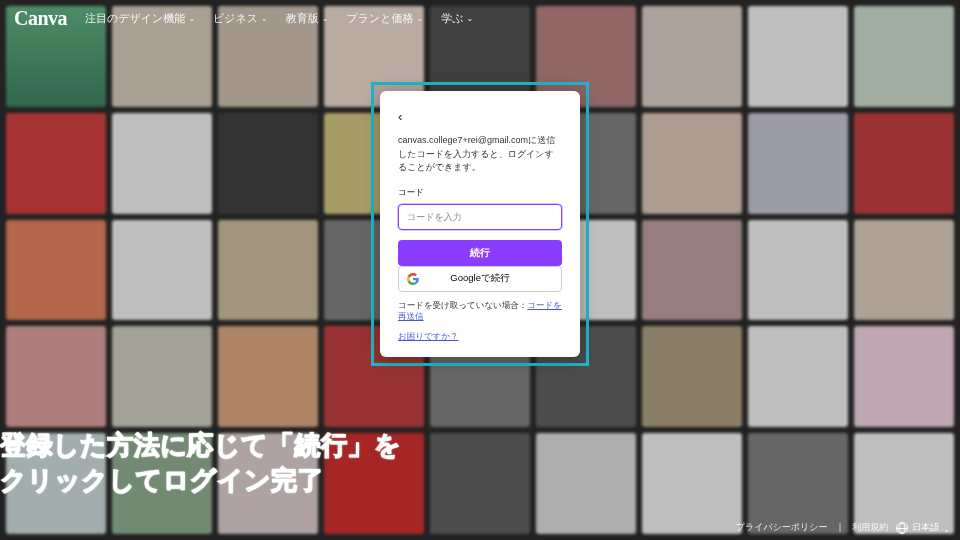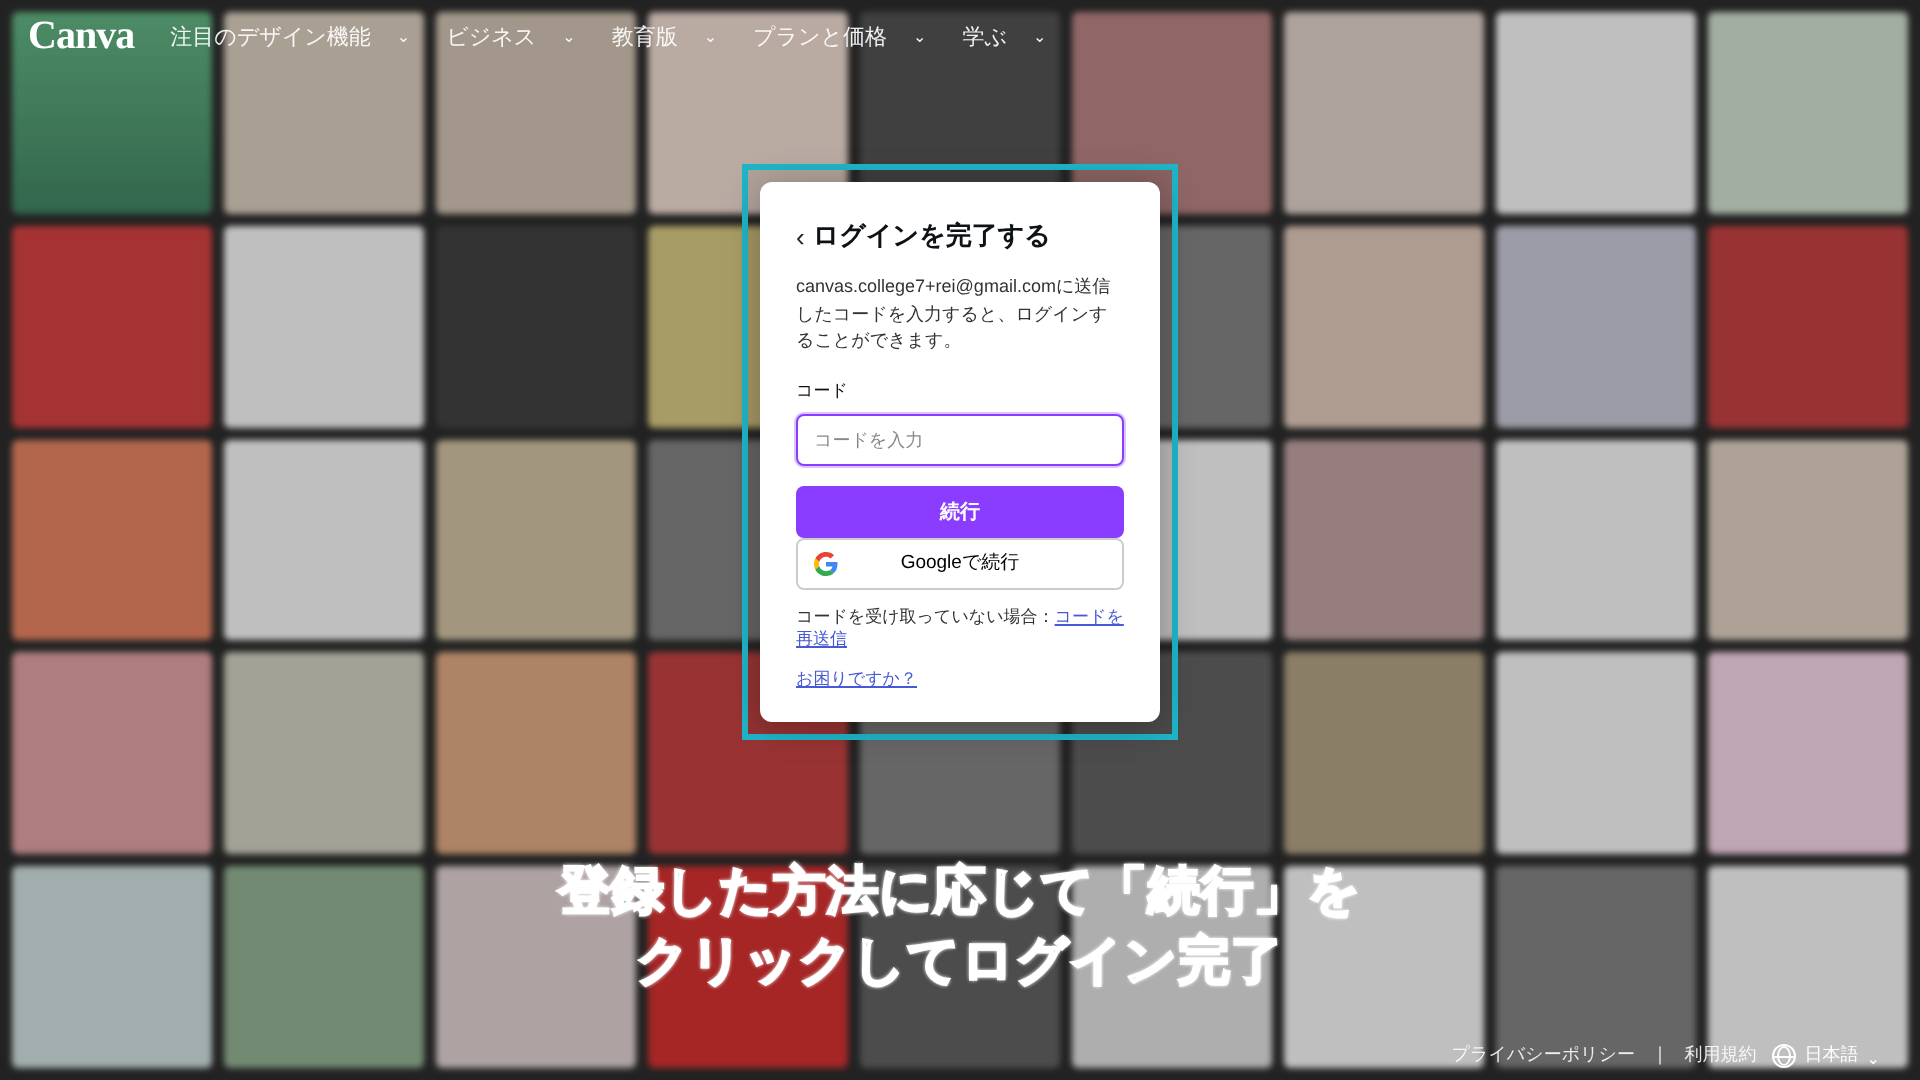--- a/index.html
+++ b/index.html
@@ -46,42 +46,42 @@
 .bg-tile:nth-child(38){background:#98b898}
 .bg-tile:nth-child(39){background:#e8d8d8}
 .bg-tile:nth-child(40){background:#d33}
 .bg-tile:nth-child(41){background:#666}
 .bg-tile:nth-child(42){background:#e8e8e8}
 .bg-tile:nth-child(43){background:#fff}
 .bg-tile:nth-child(44){background:#888}
 .bg-tile:nth-child(45){background:#fff}
 .topbar{position:absolute;top:0;left:0;right:0;height:36px;display:flex;align-items:center;padding:0 14px;gap:18px;z-index:5;color:#fff;font-size:11px}
 .logo{font-family:Georgia,serif;font-weight:600;font-size:20px;letter-spacing:-.5px}
-.nav-item{display:flex;align-items:center;gap:13px;cursor:pointer;opacity:.92}
+.nav-item{display:flex;align-items:center;gap:3px;cursor:pointer;opacity:.92}
 .chev{font-size:8px}
 .modal-wrap{position:absolute;top:82px;left:50%;transform:translateX(-50%);z-index:10}
 .modal-border{border:3px solid #1fb5c9;padding:6px;background:rgba(30,30,30,.05)}
 .modal{width:200px;background:#fff;border-radius:6px;padding:18px 18px 14px;box-shadow:0 2px 18px rgba(0,0,0,.25)}
 .modal-head{display:flex;align-items:center;gap:4px;margin-bottom:10px}
 .back-caret{font-size:13px;color:#222;cursor:pointer}
 .modal-title{font-size:13px;font-weight:700;color:#0d1216}
 .modal-desc{font-size:9px;color:#333;line-height:1.5;margin-bottom:12px}
 .field-label{font-size:8.5px;color:#0d1216;font-weight:500;margin-bottom:5px}
 .code-input{width:100%;height:26px;border:1px solid #8b3dff;border-radius:4px;padding:0 8px;font-size:9px;outline:none;box-shadow:0 0 0 1px rgba(139,61,255,.3)}
 .code-input::placeholder{color:#888}
 .btn-primary{width:100%;height:26px;background:#8b3dff;color:#fff;border:none;border-radius:4px;font-size:10px;font-weight:600;margin-top:10px;cursor:pointer}
 .sep{text-align:center;font-size:9px;color:#555;margin:10px 0}
 .btn-google{width:100%;height:26px;background:#fff;border:1px solid #ccc;border-radius:4px;font-size:9.5px;font-weight:500;display:flex;align-items:center;justify-content:center;gap:6px;cursor:pointer;position:relative}
 .g-icon{position:absolute;left:8px;width:12px;height:12px}
 .resend{font-size:8.5px;color:#333;margin-top:8px;line-height:1.4}
 .resend a{color:#4759d6;text-decoration:underline;cursor:pointer}
 .help{font-size:8.5px;color:#4759d6;text-decoration:underline;margin-top:8px;display:inline-block;cursor:pointer}
-.caption{position:absolute;left:0;right:0;bottom:42px;text-align:center;z-index:8}
+.caption{position:absolute;left:0;right:0;bottom:42px;text-align:left;z-index:8}
 .caption-line{font-size:26px;font-weight:800;color:#1fb5c9;-webkit-text-stroke:1.2px #fff;text-shadow:0 0 2px #fff,0 0 2px #fff;line-height:1.35;letter-spacing:.5px}
-.footer{position:absolute;bottom:6px;right:20px;display:flex;align-items:center;gap:8px;color:#fff;font-size:9px;z-index:6}
+.footer{position:absolute;bottom:6px;right:10px;display:flex;align-items:center;gap:8px;color:#fff;font-size:9px;z-index:6}
 .footer-link{opacity:.88;cursor:pointer}
 .lang{display:flex;align-items:flex-end;gap:4px;cursor:pointer}
 .globe{width:12px;height:12px;border:1.2px solid #fff;border-radius:50%;position:relative}
 .globe::before{content:"";position:absolute;top:0;bottom:0;left:50%;width:5px;transform:translateX(-50%);border:1px solid #fff;border-radius:50%}
 .globe::after{content:"";position:absolute;left:0;right:0;top:50%;height:0;border-top:1px solid #fff}
 </style>
 </head>
 <body>
 
 <div class="bg-grid">
@@ -154,21 +154,20 @@
       <span>学ぶ</span>
       <span class="chev">⌄</span>
     </span>
 </div>
 
 <div class="modal-wrap">
   <div class="modal-border">
     <div class="modal">
       <div class="modal-head">
         <span class="back-caret">‹</span>
-        <span class="modal-title">ログインを完了する</span>
       </div>
       <div class="modal-desc">canvas.college7+rei@gmail.comに送信したコードを入力すると、ログインすることができます。</div>
       <div class="field-label">コード</div>
       <input class="code-input" placeholder="コードを入力" style="">
       <button class="btn-primary">続行</button>
       <button class="btn-google">
         <svg class="g-icon" viewBox="0 0 48 48">
             <path fill="#EA4335" d="M24 9.5c3.54 0 6.71 1.22 9.21 3.6l6.85-6.85C35.9 2.38 30.47 0 24 0 14.62 0 6.51 5.38 2.56 13.22l7.98 6.19C12.43 13.72 17.74 9.5 24 9.5z"></path>
             <path fill="#4285F4" d="M46.98 24.55c0-1.57-.15-3.09-.38-4.55H24v9.02h12.94c-.58 2.96-2.26 5.48-4.78 7.18l7.73 6c4.51-4.18 7.09-10.36 7.09-17.65z"></path>
             <path fill="#FBBC05" d="M10.53 28.59c-.48-1.45-.76-2.99-.76-4.59s.27-3.14.76-4.59l-7.98-6.19C.92 16.46 0 20.12 0 24c0 3.88.92 7.54 2.56 10.78l7.97-6.19z"></path>

